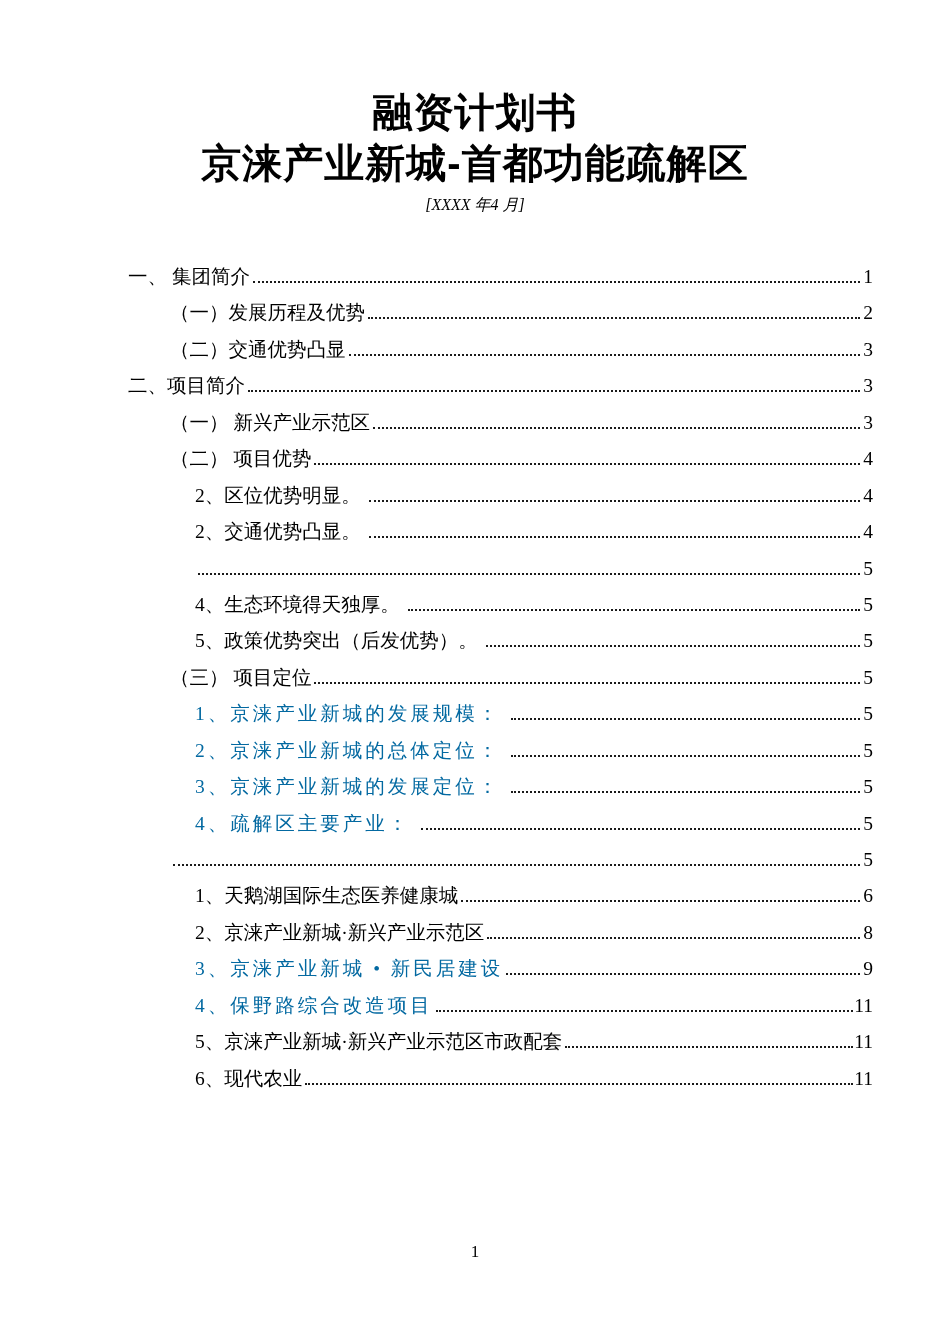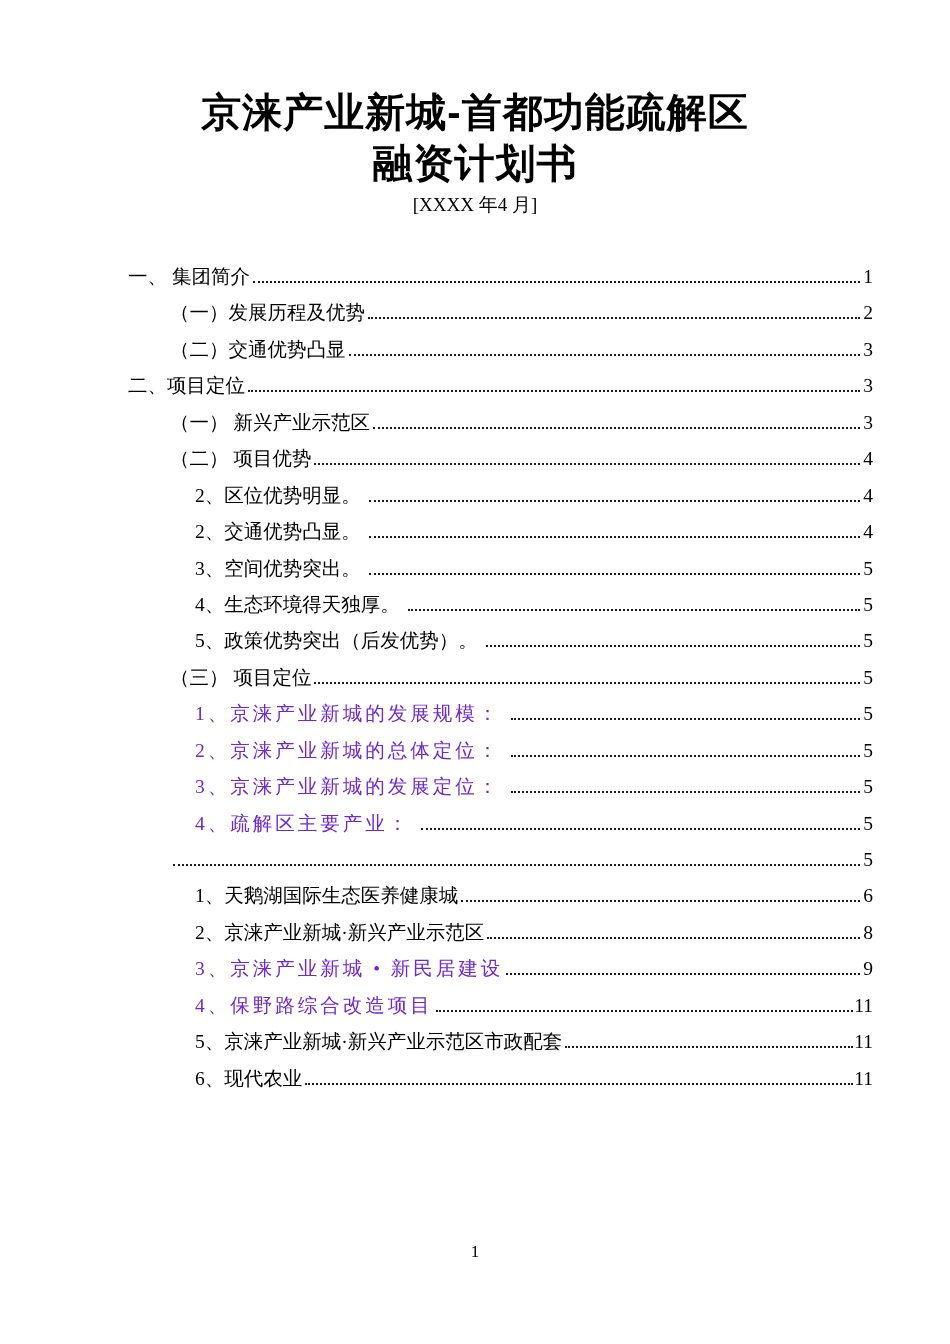--- a/index.html
+++ b/index.html
@@ -25,23 +25,24 @@
   }
   .title-line {
     font-family: "Liberation Sans", "DejaVu Sans", sans-serif;
     font-weight: bold;
     font-size: 40px;
     line-height: 51px;
     letter-spacing: 1px;
     white-space: pre;
   }
   .date-line {
-    font-size: 19px;
+    font-size: 16px;
     line-height: 26px;
     margin-top: 3px;
+    font-style: italic;
     white-space: pre;
   }
   .toc {
     position: absolute;
     top: 259px;
     left: 88px;
     width: 745px;
     margin-left: 40px;
   }
   .toc-row {
@@ -52,21 +53,21 @@
     line-height: 36.45px;
   }
   .toc-row.lvl2 { padding-left: 42px; }
   .toc-row.lvl3 { padding-left: 67px; }
   .toc-label {
     white-space: pre;
     flex: 0 0 auto;
   }
   .toc-row.kai .toc-label {
     letter-spacing: 3px;
-    color: #6d28d9;
+    color: #0369a1;
   }
   .leader {
     flex: 1 1 auto;
     border-bottom: 2px dotted #1a1a1a;
     margin: 0 1px 0 3px;
     height: 2px;
     min-width: 10px;
   }
   .toc-page {
     flex: 0 0 auto;
@@ -83,43 +84,43 @@
     font-size: 17px;
     line-height: 24px;
   }
 </style>
 </head>
 <body>
 
 <div class="page">
 
   <div class="title-block">
+    <div class="title-line">融资计划书</div>
     <div class="title-line">京涞产业新城-首都功能疏解区</div>
-    <div class="title-line">融资计划书</div>
     <div class="date-line">[XXXX 年4 月]</div>
   </div>
 
   <div class="toc">
     <div class="toc-row lvl1">
       <span class="toc-label">一、 集团简介</span>
       <span class="leader"></span>
       <span class="toc-page">1</span>
     </div>
     <div class="toc-row lvl2">
       <span class="toc-label">（一）发展历程及优势</span>
       <span class="leader"></span>
       <span class="toc-page">2</span>
     </div>
     <div class="toc-row lvl2">
       <span class="toc-label">（二）交通优势凸显</span>
       <span class="leader"></span>
       <span class="toc-page">3</span>
     </div>
     <div class="toc-row lvl1">
-      <span class="toc-label">二、项目定位</span>
+      <span class="toc-label">二、项目简介</span>
       <span class="leader"></span>
       <span class="toc-page">3</span>
     </div>
     <div class="toc-row lvl2">
       <span class="toc-label">（一） 新兴产业示范区</span>
       <span class="leader"></span>
       <span class="toc-page">3</span>
     </div>
     <div class="toc-row lvl2">
       <span class="toc-label">（二） 项目优势</span>
@@ -130,21 +131,20 @@
       <span class="toc-label">2、区位优势明显。 </span>
       <span class="leader"></span>
       <span class="toc-page">4</span>
     </div>
     <div class="toc-row lvl3">
       <span class="toc-label">2、交通优势凸显。 </span>
       <span class="leader"></span>
       <span class="toc-page">4</span>
     </div>
     <div class="toc-row lvl3">
-      <span class="toc-label">3、空间优势突出。 </span>
       <span class="leader"></span>
       <span class="toc-page">5</span>
     </div>
     <div class="toc-row lvl3">
       <span class="toc-label">4、生态环境得天独厚。 </span>
       <span class="leader"></span>
       <span class="toc-page">5</span>
     </div>
     <div class="toc-row lvl3">
       <span class="toc-label">5、政策优势突出（后发优势）。 </span>

